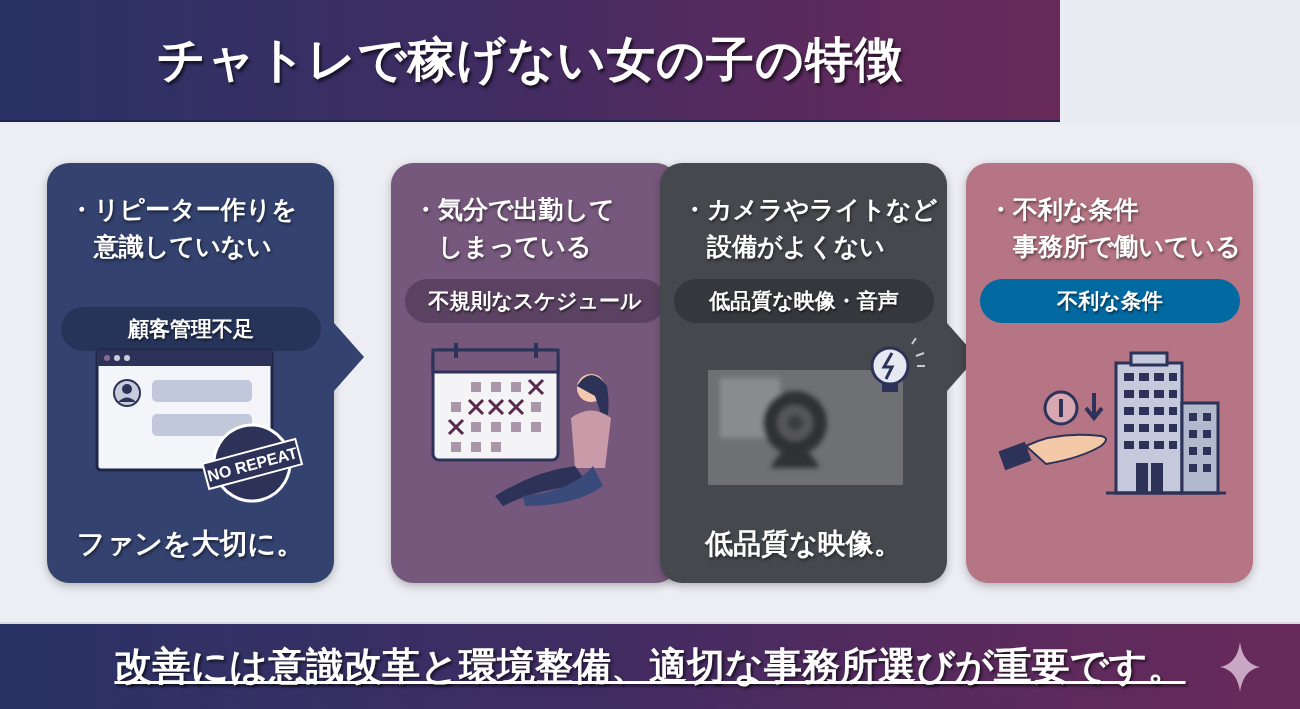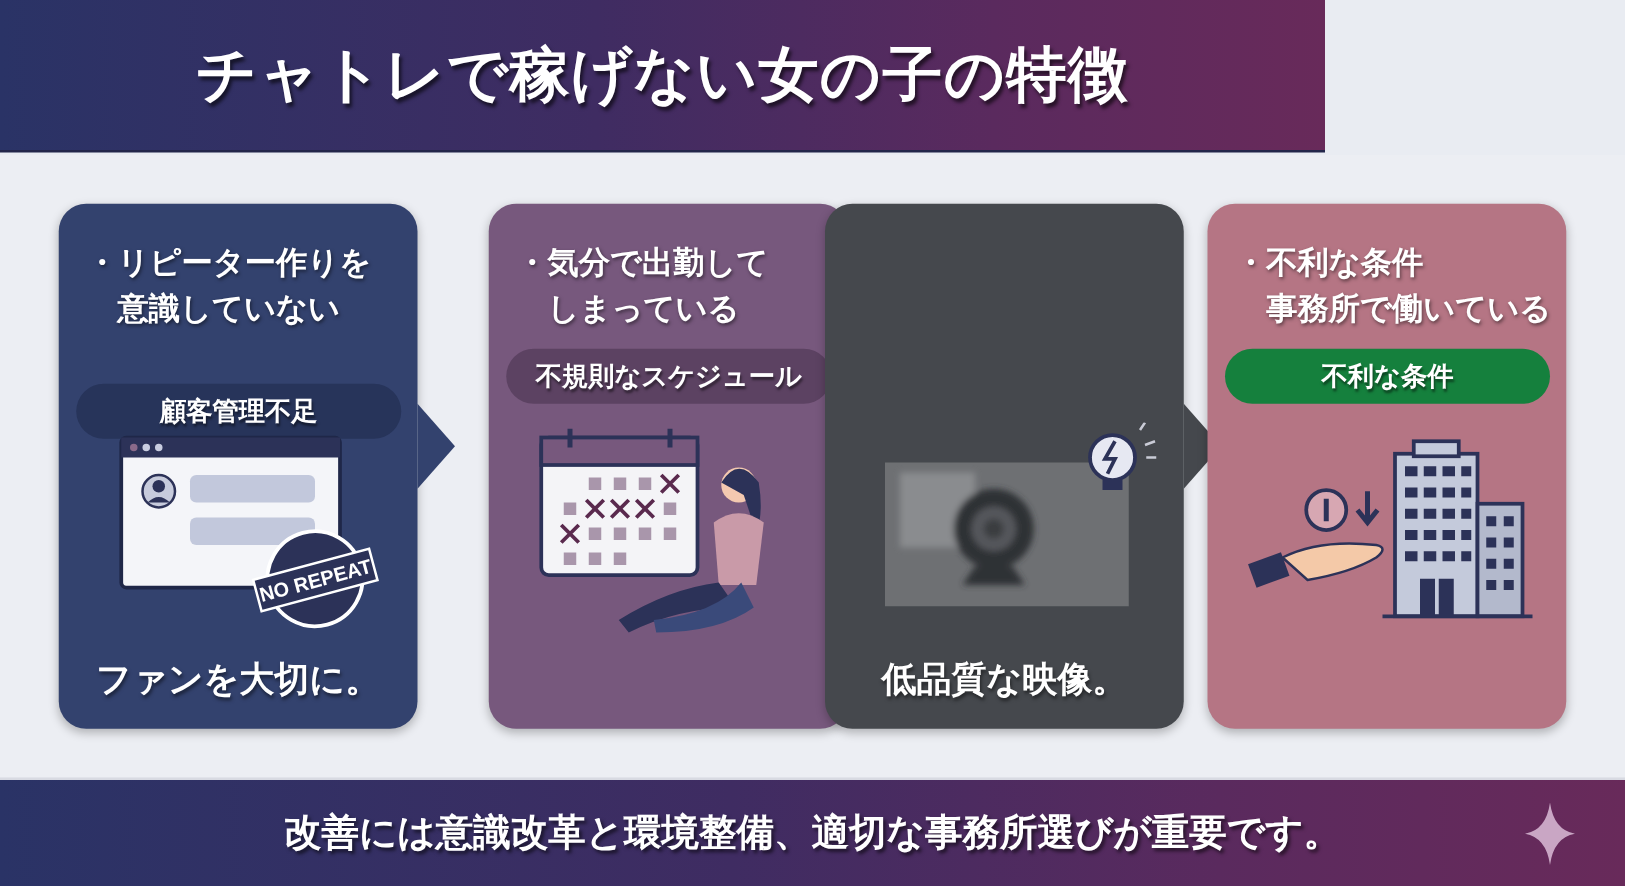--- a/index.html
+++ b/index.html
@@ -19,25 +19,25 @@
     text-shadow:1px 2px 3px rgba(0,0,0,.5);white-space:pre-line;}
   .card .pill{position:absolute;left:14px;top:116px;width:260px;height:44px;border-radius:22px;
     display:flex;align-items:center;justify-content:center;font-size:21px;font-weight:bold;
     text-shadow:1px 2px 2px rgba(0,0,0,.5);}
   .card .illus{position:absolute;left:20px;top:175px;width:250px;height:175px;}
   .card .foot{position:absolute;left:0;top:362px;width:100%;text-align:center;font-size:28px;font-weight:bold;
     text-shadow:1px 2px 3px rgba(0,0,0,.5);}
   .c1{left:47px;background:#33426e;} .c1 .arrow{border-left-color:#33426e;} .c1 .pill{background:#27345a;margin-top:28px;}
   .c2{left:353px;background:#77587d;margin-left:38px;} .c2 .arrow{border-left-color:#77587d;} .c2 .pill{background:#5c4262;}
   .c3{left:660px;background:#45484d;} .c3 .arrow{border-left-color:#45484d;} .c3 .pill{background:#34373b;}
-  .c4{left:966px;background:#b57584;} .c4 .pill{background:#15803d;}
+  .c4{left:966px;background:#b57584;} .c4 .pill{background:#0369a1;}
   .footer{position:absolute;left:0;top:622px;width:1300px;height:87px;
     background:linear-gradient(90deg,#2a3366 0%,#3f2c62 45%,#5a2a5e 75%,#682a5a 100%);
     display:flex;align-items:center;justify-content:center;border-top:2px solid #d8dae2;}
-  .footer p{color:#fff;font-size:30px;font-weight:bold;text-shadow:2px 2px 3px rgba(0,0,0,.6);}
+  .footer p{color:#fff;font-size:38px;font-weight:bold;text-shadow:2px 2px 3px rgba(0,0,0,.6);text-decoration:underline;}
   .sparkle{position:absolute;right:40px;top:18px;width:40px;height:50px;}
 </style>
 </head>
 <body>
 
 <header class="header">
   <h1>チャトレで稼げない女の子の特徴</h1>
 </header>
 
 <section class="main">
@@ -101,20 +101,23 @@
       <circle cx="180" cy="50" r="14" fill="#f4c9b0"></circle>
       <path d="M166 48 q14 -22 30 0 q4 25 -2 40 l-10 -30z" fill="#2c3258"></path>
       <path d="M160 80 q20 -15 40 0 l-6 50 h-30z" fill="#c99aa8"></path>
       <path d="M164 128 q-40 5 -80 30 l8 10 q40 -20 86 -20z" fill="#2c3258"></path>
       <path d="M182 128 q-20 25 -70 30 l2 10 q50 0 78 -20z" fill="#3a4a7a"></path>
     </svg>
   </div>
 
   <div class="card c3">
     <div class="arrow"></div>
+    <div class="title">・カメラやライトなど
+　設備がよくない</div>
+    <div class="pill">低品質な映像・音声</div>
     <svg class="illus" viewBox="0 0 250 175">
       <defs>
           <filter id="blur">
             <feGaussianBlur stdDeviation="2.5"></feGaussianBlur>
           </filter>
         </defs>
       <rect x="28" y="32" width="195" height="115" fill="#6e7073"></rect>
       <g filter="url(#blur)">
         <rect x="40" y="40" width="60" height="60" fill="#8a8c8f"></rect>
         <circle cx="115" cy="85" r="32" fill="#2f3134"></circle>

